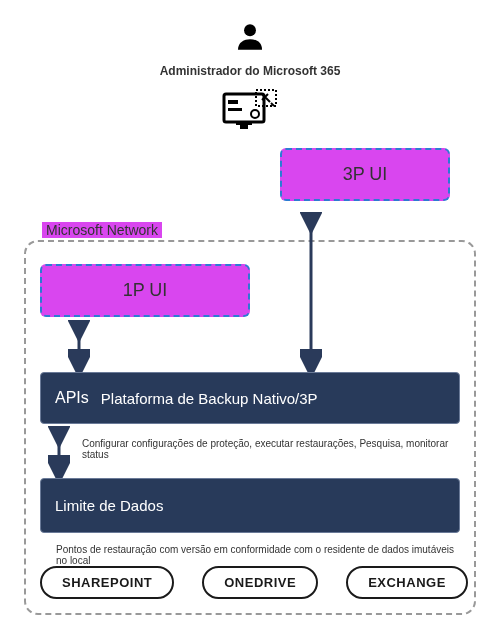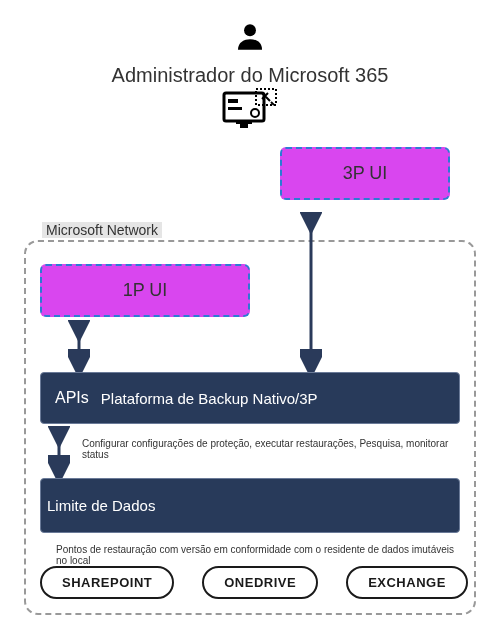--- a/index.html
+++ b/index.html
@@ -13,22 +13,24 @@
     }
     .admin-section {
       text-align: center;
       margin-bottom: 8px;
     }
     .admin-icon {
       display: inline-block;
       margin-bottom: 6px;
     }
     .admin-title {
-      font-size: 20px;
-      color: #333;
+      font-size: 12px;
+      color: #333;
+      margin-bottom: 10px;
+      font-weight: bold;
     }
     .computer-icon {
       display: inline-block;
       margin-bottom: 4px;
     }
     .ui-row {
       position: relative;
       height: 60px;
     }
     .ui-box {
@@ -47,21 +49,21 @@
       right: 30px;
       top: 0;
       width: 170px;
     }
     .network-label {
       position: absolute;
       left: 42px;
       top: 222px;
       font-size: 14px;
       color: #333;
-      background: #e5e5e5;
+      background: #d946ef;
       padding: 0 4px;
       z-index: 2;
     }
     .network-box {
       border: 2px dashed #999;
       border-radius: 14px;
       position: absolute;
       left: 24px;
       top: 240px;
       width: 452px;
@@ -104,21 +106,21 @@
       position: absolute;
     }
     .desc1 {
       left: 56px;
       top: 196px;
       width: 378px;
     }
     .dark-bar.data-limit {
       left: 14px;
       top: 236px;
-      padding: 18px 6px;
+      padding: 18px 14px;
     }
     .dark-bar.data-limit .label1 {
       font-size: 15px;
     }
     .desc2 {
       left: 30px;
       top: 302px;
       width: 400px;
     }
     .pill-row {

